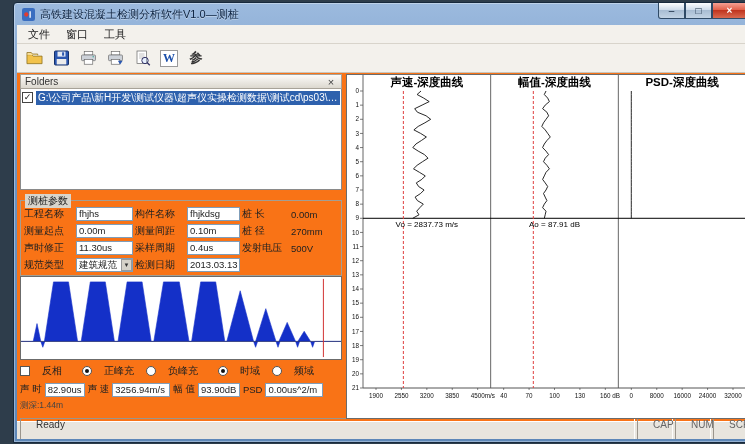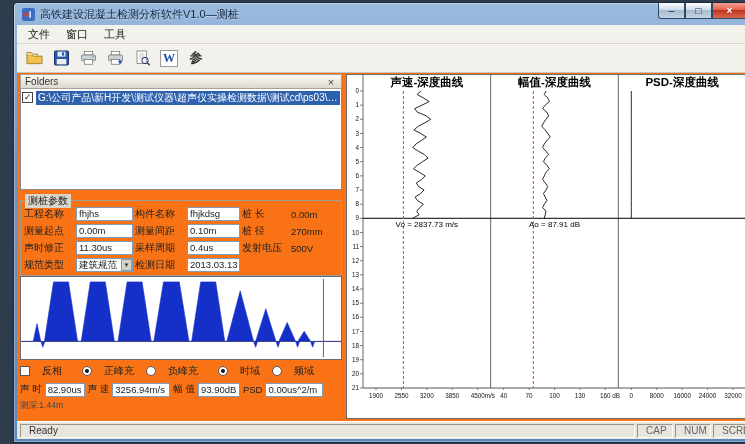--- a/index.html
+++ b/index.html
@@ -55,21 +55,21 @@
   .reading-value{background:#fff;border:1px solid #7f9db9;height:14px;line-height:12px;padding:0 2px;font-size:9.5px;white-space:nowrap;overflow:hidden}
   .footnote{font-size:8.5px;color:#444;margin-top:2px}
   .right-panel{flex:1;display:flex;flex-direction:column;padding:1px 2px 2px 1px;min-width:0}
   .tabstrip{height:17px;display:flex;align-items:flex-end;gap:1px;padding:0 1px}
   .tab-arrow{width:14px;height:14px;border:1px solid #8a8a8a;background:#e9e6df;font-size:7px;display:flex;align-items:center;justify-content:center;color:#333}
   .tab-arrow.right{margin-left:auto}
   .tab{font-size:10px;color:#222;padding:1px 9px;background:#d9d5cc;border:1px solid #8a8a8a;border-bottom:none;border-radius:2px 2px 0 0;height:15px;white-space:nowrap}
   .tab.active{background:#f7f5f0;height:17px;padding-top:2px}
   .chart-area{flex:1;background:#fff;border:1px solid #6b6b6b;position:relative;overflow:hidden}
   .statusbar{height:18px;background:#e8e5de;display:flex;align-items:center;gap:2px;padding:1px 3px;border-top:1px solid #fff}
-  .sb-pane{border:1px solid;border-color:#9a958c #fdfdfb #fdfdfb #9a958c;height:14px;line-height:12px;font-size:10px;color:#333;padding:0 8px}
+  .sb-pane{border:1px solid;border-color:#9a958c #fdfdfb #fdfdfb #9a958c;height:26px;line-height:12px;font-size:10px;color:#333;padding:0 15px}
   .sb-ready{flex:1}
   .sb-ind{width:36px;text-align:center;color:#666}
   svg text{font-family:"Liberation Sans","DejaVu Sans",sans-serif}
 </style>
 </head>
 <body>
 
 <div class="window">
   <div class="titlebar">
     <span class="app-icon">

